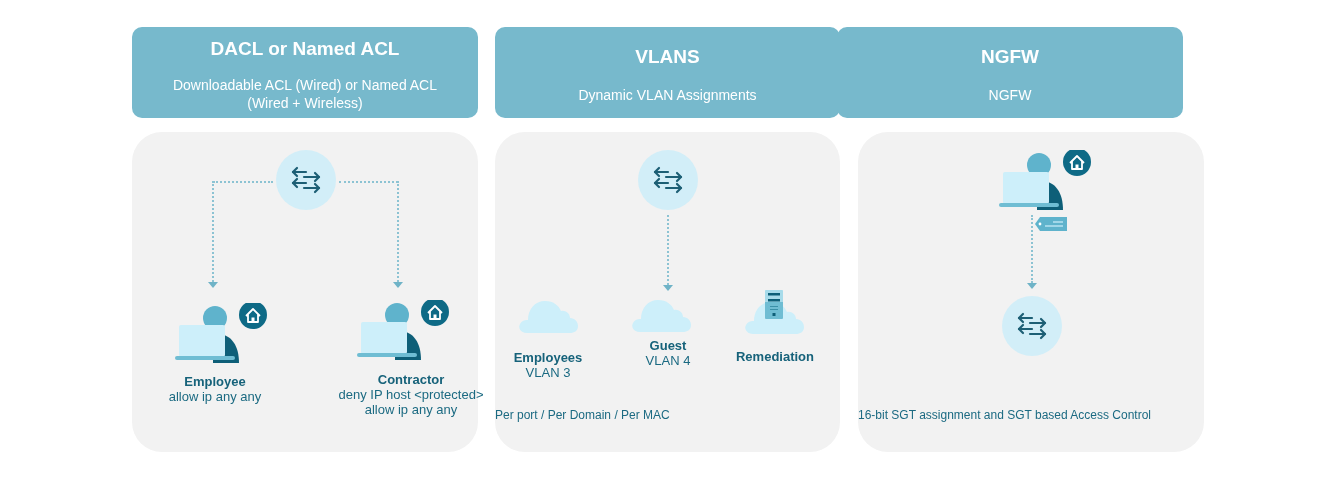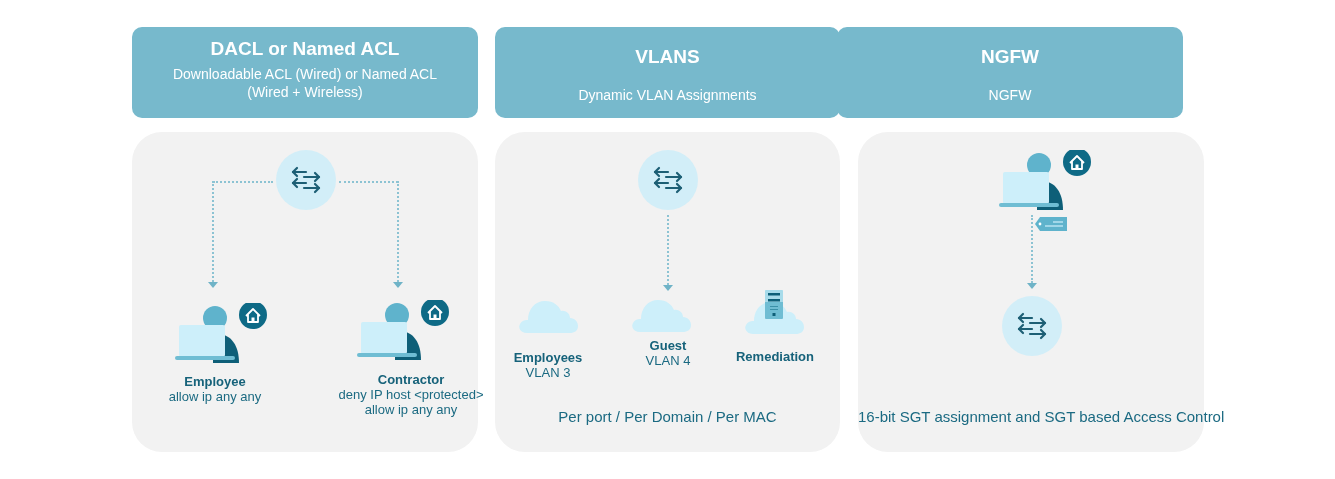--- a/index.html
+++ b/index.html
@@ -21,21 +21,21 @@
     position: absolute; width: 60px; height: 60px; border-radius: 50%; background: #d2eef8;
   }
   .label { position: absolute; text-align: center; color: #1b6a82; font-size: 13px; line-height: 15px; white-space: nowrap; }
   .label b { display: block; font-weight: bold; color: #16627a; }
   .vline { position: absolute; width: 0; border-left: 2px dotted #8cc3d3; }
   .hline { position: absolute; height: 0; border-top: 2px dotted #8cc3d3; }
   .arrowhead {
     position: absolute; width: 0; height: 0;
     border-left: 5px solid transparent; border-right: 5px solid transparent; border-top: 6px solid #6fb3c7;
   }
-  .foot { position: absolute; text-align: center; color: #1b6a82; font-size: 15px; white-space: nowrap; }
+  .foot { position: absolute; color: #1b6a82; font-size: 12px; white-space: nowrap; }
 </style>
 </head>
 <body>
 
 <svg width="0" height="0" style="position:absolute">
   <defs>
     <symbol id="swap" viewBox="0 0 60 60">
       <g stroke="#1d5f75" stroke-width="2.2" fill="none" stroke-linecap="round" stroke-linejoin="round">
         <line x1="17" y1="22" x2="30" y2="22"></line>
           <polyline points="21,18 17,22 21,26"></polyline>
@@ -67,21 +67,21 @@
       <rect x="25" y="10" width="12" height="2.5" fill="#0e5f78"></rect>
       <rect x="27" y="17" width="8" height="1" fill="#3a90a8"></rect>
       <rect x="27" y="20" width="8" height="1" fill="#3a90a8"></rect>
       <rect x="29.5" y="24" width="3" height="3" fill="#0e5f78"></rect>
     </symbol>
   </defs>
 </svg>
 
 <div class="header" style="left:132px; width:346px; padding-top:11px;">
   <div class="title">DACL or Named ACL</div>
-  <div class="sub" style="margin-top:5px;">Downloadable ACL (Wired) or Named ACL</div>
+  <div class="sub" style="margin-top:16px;">Downloadable ACL (Wired) or Named ACL</div>
   <div class="sub">(Wired + Wireless)</div>
 </div>
 
 <div class="header" style="left:495px; width:345px; padding-top:19px;">
   <div class="title">VLANS</div>
   <div class="sub" style="margin-top:18px;">Dynamic VLAN Assignments</div>
 </div>
 
 <div class="header" style="left:837px; width:346px; padding-top:19px;">
   <div class="title">NGFW</div>

